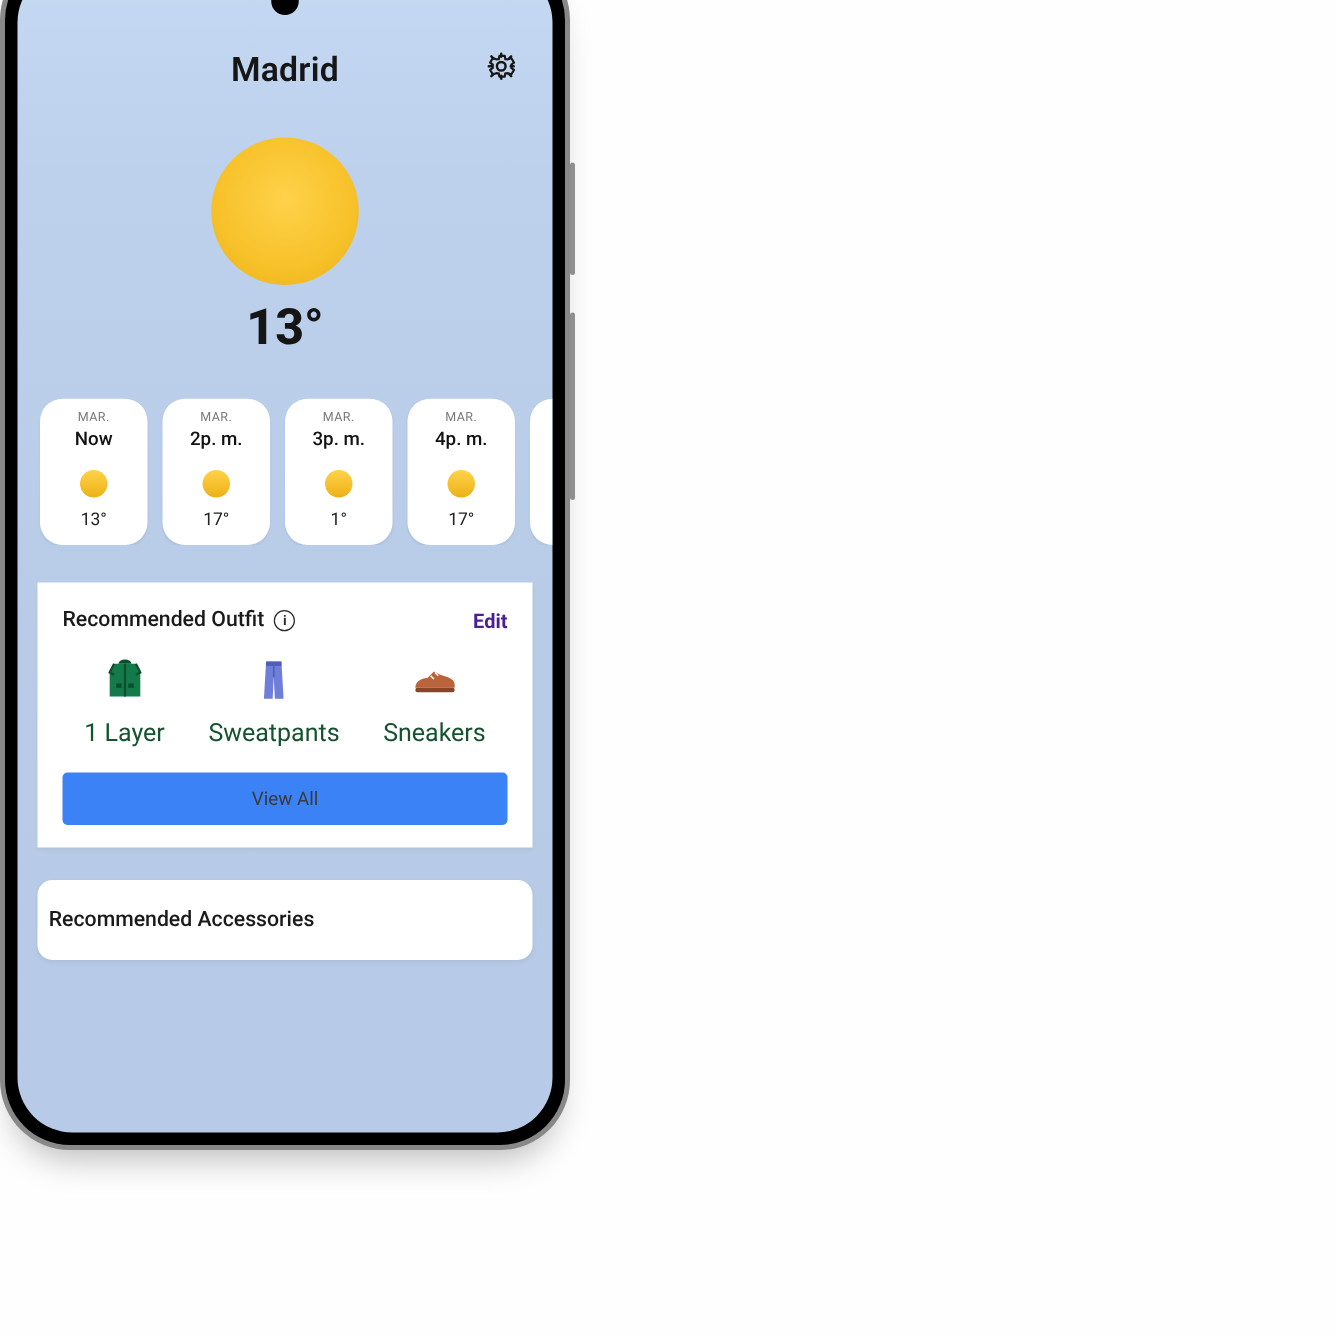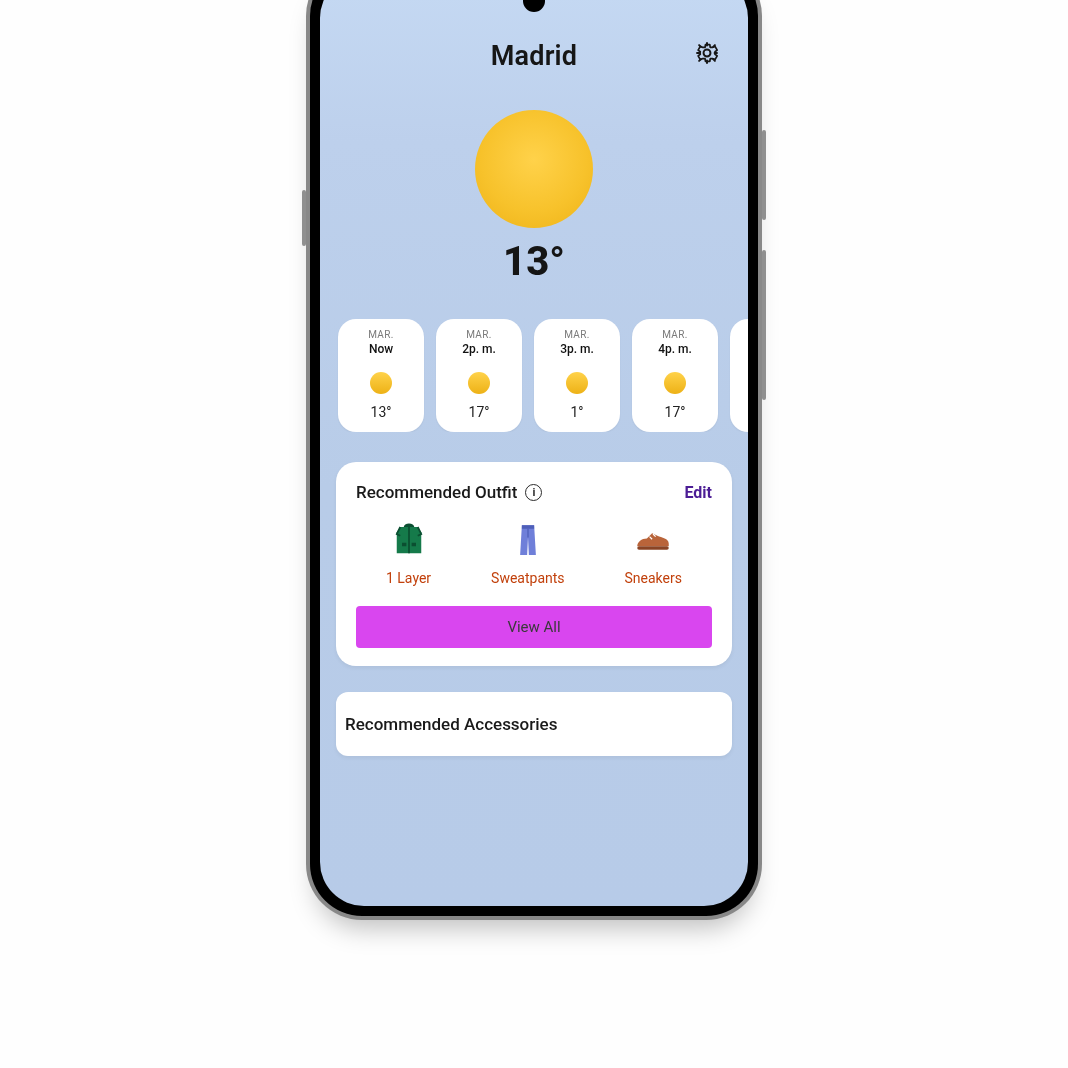--- a/index.html
+++ b/index.html
@@ -8,21 +8,21 @@
     height: 1068px;
     background: #fefefe;
     font-family: 'Segoe UI', -apple-system, Roboto, sans-serif;
     overflow: hidden;
   }
   .stage {
     width: 1068px;
     height: 880px;
     display: flex;
     align-items: center;
-    justify-content: center;
+    justify-content: flex-start;
     position: relative;
   }
   .phone {
     width: 456px;
     height: 960px;
     border-radius: 56px;
     background: #888;
     padding: 4px;
     position: relative;
     box-shadow: 0 18px 26px -10px rgba(0,0,0,.25);
@@ -113,47 +113,47 @@
   .hcard {
     flex: 0 0 86px;
     background: #ffffff;
     border-radius: 18px;
     padding: 10px 4px 12px;
     text-align: center;
     box-shadow: 0 1px 2px rgba(0,0,0,.06);
     cursor: pointer;
   }
   .hcard .dow { font-size: 10px; color:#7a7a7a; letter-spacing:.4px; }
-  .hcard .tlabel { font-size: 12px; color:#111; margin-top:2px; font-weight:500;}
+  .hcard .tlabel { font-size: 15px; color:#111; margin-top:2px; font-weight:500;}
   .sun-sm { width:22px; height:22px; border-radius:50%; background:linear-gradient(180deg,#ffd24a,#edb116); margin:16px auto 10px; }
   .hcard .ht { font-size:14px; color:#222; }
 
   .card {
     margin: 30px 16px 0 16px;
     background: #fff;
-    border-radius: 20px;
+    border-radius: 0;
     padding: 20px 20px 18px;
     box-shadow: 0 2px 4px rgba(0,0,0,.06);
   }
   .card-h {
     display:flex; align-items:center; justify-content:space-between;
   }
   .card-h-left { display:flex; align-items:center; gap:8px;}
   .card-title { font-size:17px; font-weight:500; color:#1a1a1a;}
   .info-ico { width:17px; height:17px; border:1.6px solid #2b2b2b; border-radius:50%; display:flex; align-items:center; justify-content:center; font-size:11px; font-weight:700; color:#2b2b2b; line-height:1; cursor:pointer;}
   .edit { color:#4c1d95; font-size:16px; font-weight:700; cursor:pointer;}
 
   .outfits { display:flex; justify-content:space-around; margin-top:18px;}
   .outfit { text-align:center; }
   .outfit svg { width:42px; height:42px; display:block; margin:0 auto;}
-  .outfit .olab { font-size:14px; color:#c2410c; margin-top:8px;}
+  .outfit .olab { font-size:20px; color:#14532d; margin-top:8px;}
 
   .viewall {
     margin-top:20px;
-    background:#d946ef;
+    background:#3b82f6;
     border-radius:4px;
     text-align:center;
     padding:12px 0;
     font-size:15px;
     color:#3a3a3a;
     cursor:pointer;
   }
 
   .card2 {
     margin: 26px 16px 0 16px;

